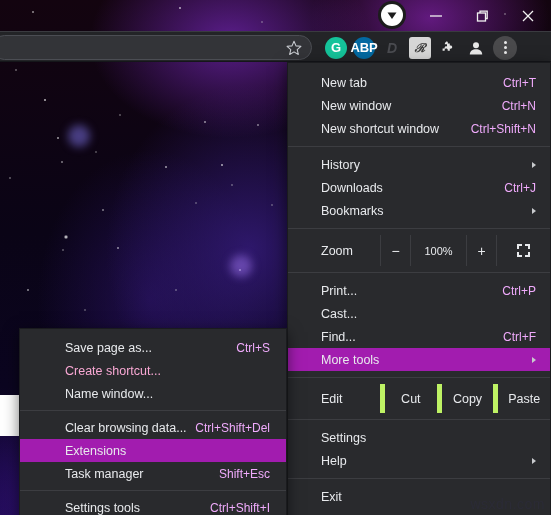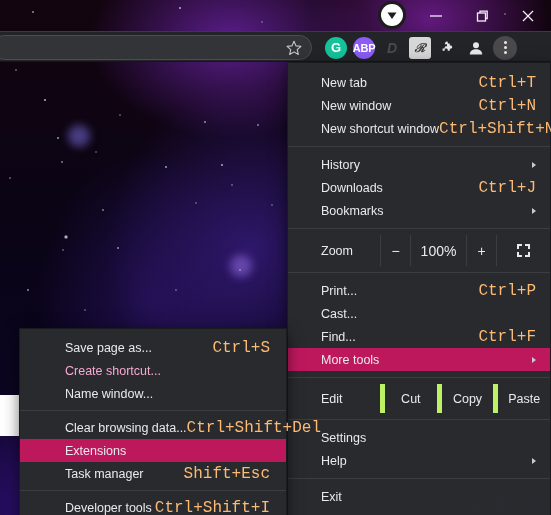--- a/index.html
+++ b/index.html
@@ -109,21 +109,21 @@
   }
   .star-btn { width: 18px; height: 18px; }
   .tb-icons {
     position: absolute; left: 325px; top: 0; height: 31px;
     display: flex; align-items: center; gap: 6px;
   }
   .ticon { width: 22px; height: 22px; border-radius: 50%;
     display:flex; align-items:center; justify-content:center;
     font-size: 9px; font-weight: bold; }
   .ticon.grammarly { background: #15c39a; color: #fff; font-size: 13px; }
-  .ticon.abp { background: #8b5cf6; color: #fff; font-size: 11px; letter-spacing: -0.2px; }
+  .ticon.abp { background: #0369a1; color: #fff; font-size: 13px; letter-spacing: -0.2px; }
   .ticon.dark-d { background: transparent; color: #4a4b50; font-size: 14px; font-style: italic;}
   .ticon.r { background: #d7d7d7; color: #3b3b3b; font-size: 12px; font-style: italic; border-radius: 3px; }
   .ticon.puzzle { background: transparent; color: #e8e8e8; }
   .ticon.avatar { background: transparent; color: #e8e8e8; }
   .ticon.kebab {
     background: #4a4a4c; color: #e8e8e8; width: 24px; height: 24px;
     flex-direction: column; gap: 2px;
   }
   .kdot { width: 3px; height: 3px; border-radius: 50%; background: #e8e8e8; }
 
@@ -149,23 +149,23 @@
   #main-menu { left: 287px; top: 62px; width: 264px; padding-top: 8px; padding-bottom: 8px; }
   #sub-menu  { left: 19px;  top: 328px; width: 268px; padding-top: 7px; padding-bottom: 7px;}
 
   .mrow {
     display: flex; align-items: center;
     height: 23px; padding: 0 14px 0 33px;
     white-space: nowrap;
   }
   #sub-menu .mrow { padding-left: 45px; padding-right: 16px; }
   .mrow .label { flex: 1; }
-  .mrow .accel { color: #fdba74; font-size: 16px; font-family: Liberation Mono, monospace; }
+  .mrow .accel { color: #f0abfc; font-size: 12px; }
   .mrow.disabled .label { color: #f9a8d4; }
-  .mrow.hl { background: #be185d; justify-content: center; }
+  .mrow.hl { background: #a21caf; justify-content: center; }
   .mrow .arrow {
     width: 0; height: 0; margin-left: 8px;
     border-left: 4px solid #c8cacd;
     border-top: 3.5px solid transparent;
     border-bottom: 3.5px solid transparent;
   }
   .sep { height: 1px; background: #3c3d41; margin: 6px 0; }
   #sub-menu .sep { margin: 5px 0; }
 
   
@@ -174,21 +174,21 @@
   }
   .zoomrow .zlabel {
     display:flex; align-items:center;
     width: 92px; padding-left: 33px;
   }
   .zseg {
     display: flex; align-items: center; justify-content: center;
     border-left: 1px solid #3c3d41;
   }
   .zminus { width: 30px; color: #e8eaed; font-size: 14px; }
-  .zval   { width: 56px; font-size: 14px; }
+  .zval   { width: 56px; font-size: 11px; }
   .zplus  { width: 30px; color: #e8eaed; font-size: 14px; }
   .zfull  { flex: 1; }
   .fs-icon { width: 13px; height: 13px; position: relative; }
   .fs-icon i {
     position: absolute; width: 5px; height: 5px; border: 2px solid #e8eaed;
   }
   .fs-icon i:nth-child(1){ left:0; top:0; border-right:none; border-bottom:none;}
   .fs-icon i:nth-child(2){ right:0; top:0; border-left:none; border-bottom:none;}
   .fs-icon i:nth-child(3){ left:0; bottom:0; border-right:none; border-top:none;}
   .fs-icon i:nth-child(4){ right:0; bottom:0; border-left:none; border-top:none;}
@@ -400,19 +400,19 @@
       <span class="accel"></span>
     </div>
     <div class="mrow">
       <span class="label">Task manager</span>
       <span class="accel">Shift+Esc</span>
     </div>
 
     <div class="sep"></div>
 
     <div class="mrow">
-      <span class="label">Developer tools</span>
+      <span class="label">Settings tools</span>
       <span class="accel">Ctrl+Shift+I</span>
     </div>
   </div>
 
   <div class="watermark">wsxdn.com</div>
 </div>
 
 </body></html>

